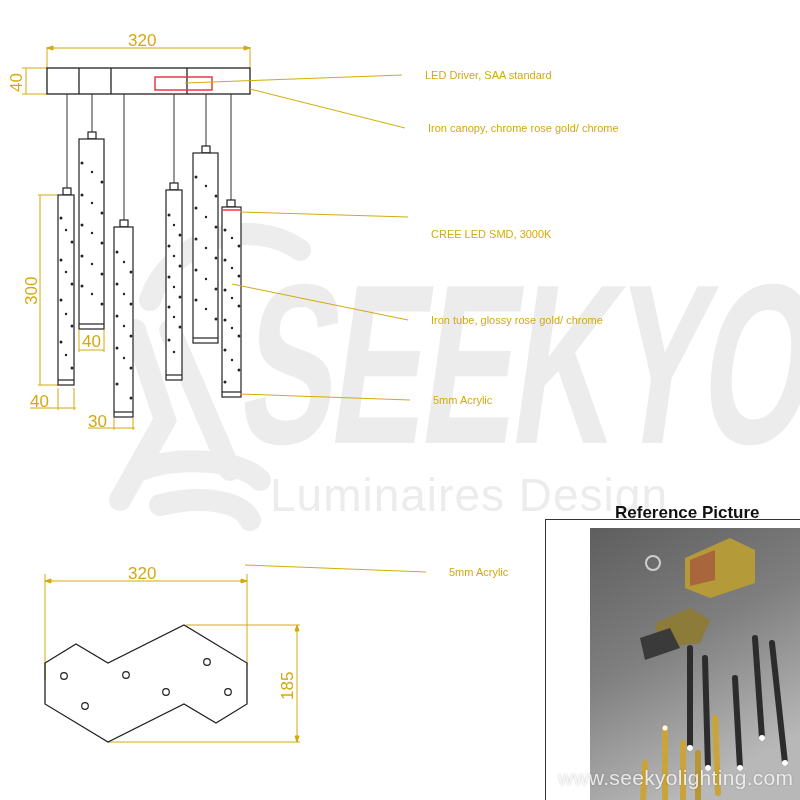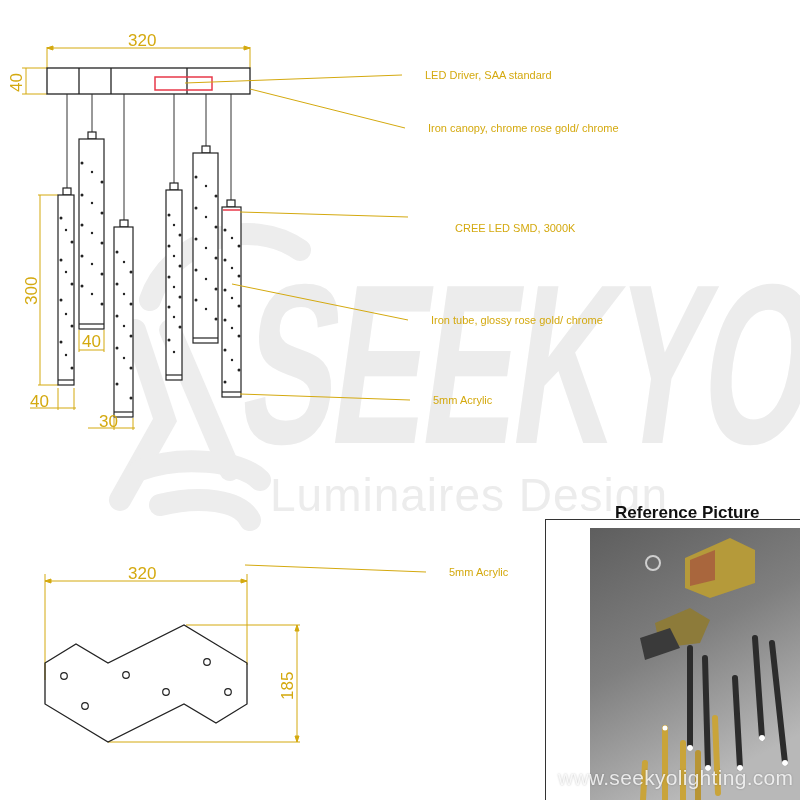--- a/index.html
+++ b/index.html
@@ -203,25 +203,25 @@
     <line x1="232" y1="284" x2="408" y2="320"></line>
     <line x1="240" y1="394" x2="410" y2="400"></line>
   </g>
 </svg>
 
 <div class="dim" style="left:128px;top:32px;">320</div>
 <div class="dim rot" style="left:8px;top:92px;">40</div>
 <div class="dim rot" style="left:23px;top:305px;">300</div>
 <div class="dim" style="left:82px;top:333px;">40</div>
 <div class="dim" style="left:30px;top:393px;">40</div>
-<div class="dim" style="left:99px;top:413px;text-align:center;">30</div>
+<div class="dim" style="left:88px;top:413px;text-align:center;">30</div>
 
 <div class="label" style="left:402px;top:69px;">LED Driver, SAA standard</div>
 <div class="label" style="left:405px;top:122px;">Iron canopy, chrome rose gold/ chrome</div>
-<div class="label" style="left:408px;top:222px;margin-left:24px;">CREE LED SMD, 3000K</div>
+<div class="label" style="left:408px;top:228px;">CREE LED SMD, 3000K</div>
 <div class="label" style="left:408px;top:314px;">Iron tube, glossy rose gold/ chrome</div>
 <div class="label" style="left:410px;top:394px;">5mm Acrylic</div>
 
 <svg class="layer" width="800" height="800">
   <g stroke="#d4a90f" stroke-width="1" fill="#d4a90f">
     <line x1="45" y1="574" x2="45" y2="680"></line>
     <line x1="247" y1="574" x2="247" y2="665"></line>
     <line x1="45" y1="581" x2="247" y2="581"></line>
     <polygon points="45,581 51,579 51,583"></polygon>
     <polygon points="247,581 241,579 241,583"></polygon>

